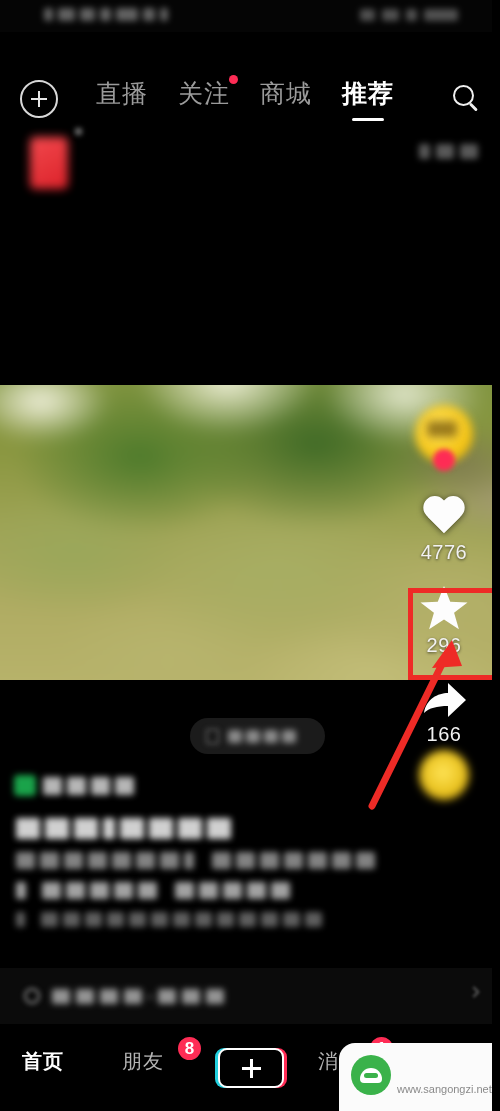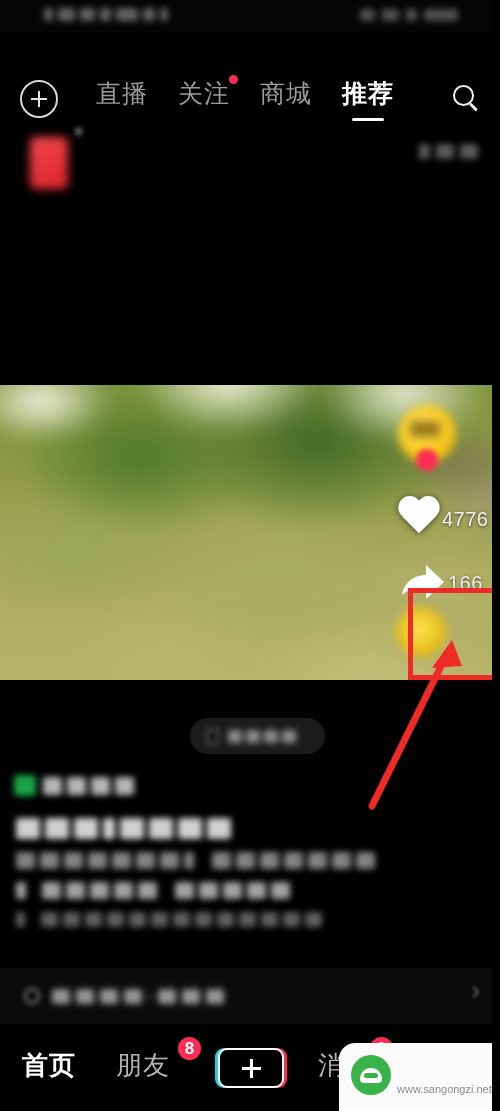--- a/index.html
+++ b/index.html
@@ -71,21 +71,21 @@
       radial-gradient(ellipse 200px 110px at 55% 62%, #a7ae63 0%, rgba(167,174,99,0) 74%),
       radial-gradient(ellipse 170px 100px at 85% 70%, #b3b069 0%, rgba(179,176,105,0) 74%),
       radial-gradient(ellipse 160px 90px at 35% 86%, #b7b46d 0%, rgba(183,180,109,0) 74%),
       radial-gradient(ellipse 180px 90px at 72% 92%, #c2bd78 0%, rgba(194,189,120,0) 74%),
       linear-gradient(180deg, #7e9440 0%, #89963f 25%, #a0a456 50%, #b0ac63 72%, #b9b46c 100%);
     filter:blur(9px);
   }
 
   
   .rail { position:absolute; right:0; top:405px; width:96px; z-index:20; }
-  .rail-item { position:relative; width:96px; display:flex; 
+  .rail-item { position:relative; width:96px; display:flex; flex-direction:column;
                align-items:center; }
   .rail-count { font-size:20px; color:#f2f2f2; text-shadow:0 1px 3px rgba(0,0,0,.65);
                 margin-top:2px; letter-spacing:.5px; }
 
   .avatar-wrap { position:relative; width:62px; height:74px; }
   .avatar { position:absolute; left:2px; top:0; width:58px; height:58px; border-radius:50%;
             background:radial-gradient(circle at 42% 38%, #ffe25a 0%, #f5c518 58%, #d9a400 100%);
             filter:blur(4.2px); }
   .avatar-mark { position:absolute; left:14px; top:16px; width:30px; height:16px;
                  background:#8a6a13; border-radius:4px; filter:blur(4.5px); opacity:.85; }
@@ -166,24 +166,24 @@
               align-items:center; filter:blur(3.2px); opacity:.7; }
   .sb-words i { display:block; height:15px; background:#cdcdcd; border-radius:2px; }
   .sb-dot { width:4px !important; height:4px !important; border-radius:50%; background:#9a9a9a !important; }
   .sb-chev { position:absolute; right:22px; top:20px; width:8px; height:8px;
              border-right:2px solid #8a8a8a; border-bottom:2px solid #8a8a8a;
              transform:rotate(-45deg); filter:blur(1.6px); opacity:.65; }
 
   
   .bottomnav { position:absolute; left:0; bottom:0; width:500px; height:87px;
                background:#000; z-index:16; }
-  .bn-item { position:absolute; top:24px; font-size:26px; color:#b4b4b4; letter-spacing:1px;text-align:center; }
+  .bn-item { position:absolute; top:24px; font-size:20px; color:#b4b4b4; letter-spacing:1px;text-align:center; }
   .bn-item.active { color:#ffffff; font-weight:700; }
   .bn-home { left:22px; }
-  .bn-friends { left:116px; }
+  .bn-friends { left:122px; }
   .bn-msg { left:318px; }
   .bn-me { left:428px; color:#b4b4b4; }
   .badge { position:absolute; min-width:27px; height:27px; border-radius:14px;
            background:#fe2c55; color:#fff; font-size:17px; font-weight:700;
            display:flex; align-items:center; justify-content:center; padding:0 6px;
            border:2px solid #000; }
   .badge-friends { left:176px; top:11px; }
   .badge-msg { left:368px; top:11px; }
   .plus-btn { position:absolute; left:218px; top:24px; width:66px; height:40px;
               border-radius:9px; background:#000;
@@ -283,20 +283,24 @@
         <div class="follow-badge"></div>
       </div>
     </div>
 
     <div class="rail-item" style="margin-bottom:22px;">
       <div class="heart"></div>
       <div class="rail-count">4776</div>
     </div>
 
 
+    <div class="rail-item" style="margin-bottom:22px;">
+      <div class="star-ico"></div>
+      <div class="rail-count">296</div>
+    </div>
 
     <div class="rail-item" style="margin-bottom:4px;">
       <div class="share-ico">
         <svg width="52" height="42" viewBox="0 0 52 42">
           <path d="M6 34 C8 20 20 14 30 14 L30 4 L48 21 L30 38 L30 27 C19 27 11 29 6 34 Z" fill="#fdfdfd"></path>
         </svg>
       </div>
       <div class="rail-count">166</div>
     </div>
 

